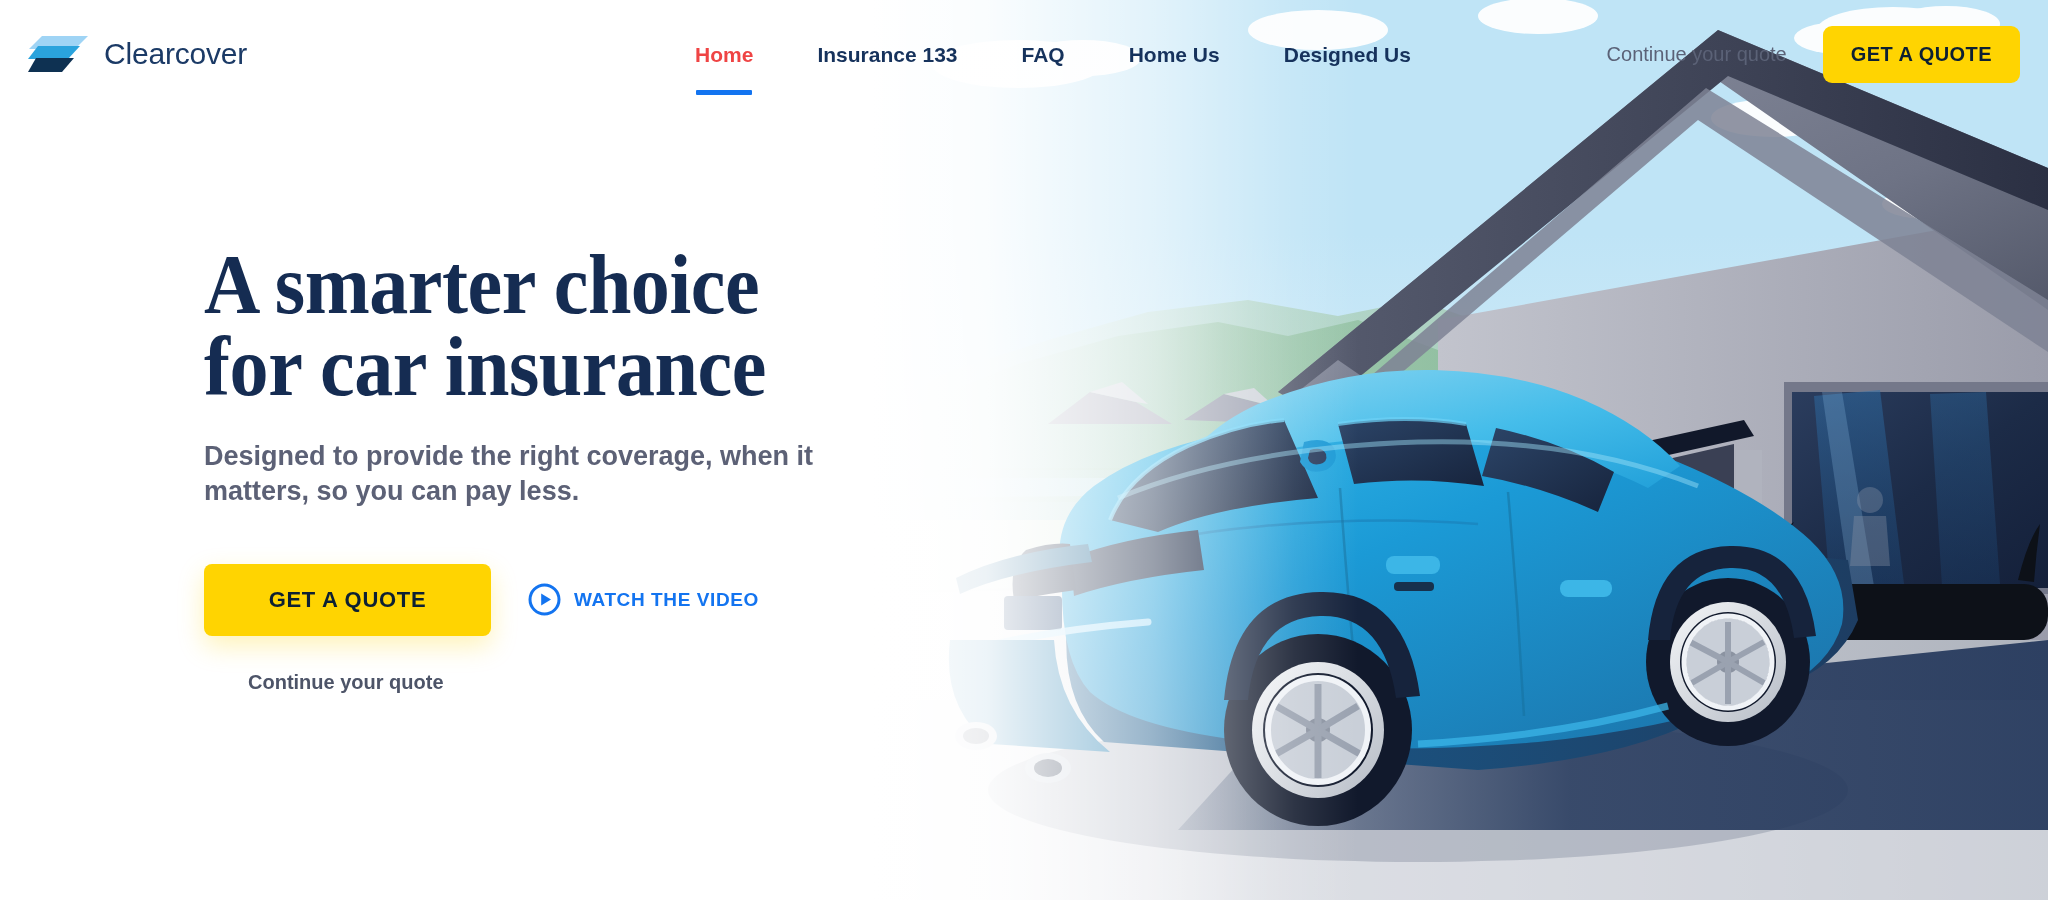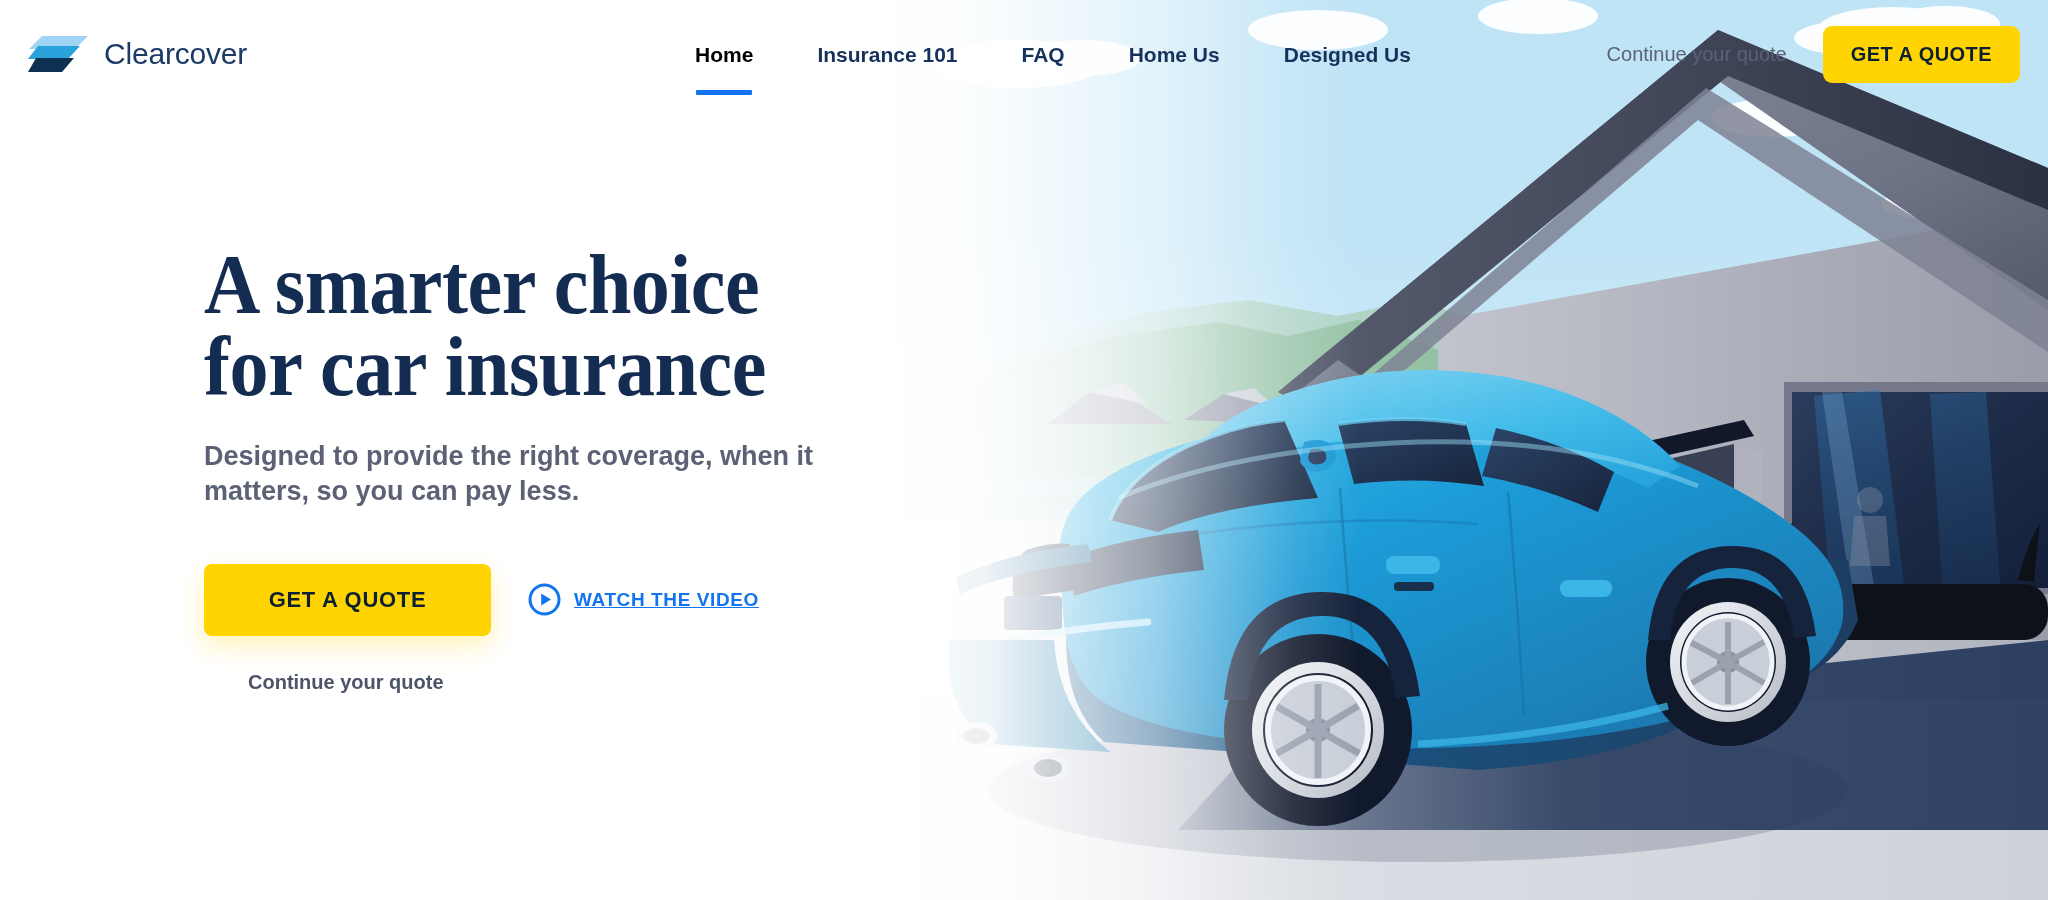--- a/index.html
+++ b/index.html
@@ -33,21 +33,21 @@
     font-family:"Liberation Sans",sans-serif;
   }
 
   .nav{display:flex;align-items:center;gap:0;margin-left:calc(648px - 200px);}
   .nav-item{
     position:relative;font-size:21px;font-weight:700;color:#16325c;
     padding:0 0 0 0;margin-right:64px;cursor:pointer;white-space:nowrap;
     line-height:1;
   }
   .nav-item:last-child{margin-right:0;}
-  .nav-item.active{color:#000000;}
+  .nav-item.active{color:#ef4444;}
   .nav-item.active .nav-underline{
     position:absolute;left:1px;right:1px;top:46px;height:5px;background:#1374f0;border-radius:1px;
   }
 
   .header-right{margin-left:auto;display:flex;align-items:center;gap:0;margin-right:28px;}
   .continue-link{
     font-size:20px;color:#5b6277;cursor:pointer;margin-right:36px;white-space:nowrap;
   }
   .btn-quote-top{
     background:#ffd401;border:none;border-radius:9px;
@@ -73,21 +73,21 @@
   .btn-quote-hero{
     background:#ffd401;border:none;border-radius:8px;width:287px;height:72px;
     display:flex;align-items:center;justify-content:center;
     font-size:22px;font-weight:700;color:#0d2033;letter-spacing:.7px;cursor:pointer;
     font-family:"Liberation Sans",sans-serif;
     box-shadow:0 10px 26px rgba(255,212,1,.28);
   }
   .watch{display:flex;align-items:center;margin-left:37px;cursor:pointer;}
   .play-icon{width:33px;height:33px;flex:0 0 33px;}
   .watch-label{
-    margin-left:13px;font-size:19px;font-weight:700;color:#1374f0;letter-spacing:.6px;white-space:nowrap;text-decoration:underline;
+    margin-left:13px;font-size:19px;font-weight:700;color:#1374f0;letter-spacing:.6px;white-space:nowrap;
   }
   .continue-hero{
     margin-top:35px;margin-left:44px;font-size:20px;font-weight:700;color:#4d5468;cursor:pointer;
     display:inline-block;
   }
 </style>
 </head>
 <body>
 
 <div class="page">
@@ -390,21 +390,21 @@
       </svg>
       <span class="brand-name">Clearcover</span>
     </div>
 
     <nav class="nav">
       <div class="nav-item active">
         <span>Home</span>
         <span class="nav-underline"></span>
       </div>
       <div class="nav-item">
-        <span>Insurance 101</span>
+        <span>Insurance 133</span>
       </div>
       <div class="nav-item">
         <span>FAQ</span>
       </div>
       <div class="nav-item">
         <span>Home Us</span>
       </div>
       <div class="nav-item">
         <span>Designed Us</span>
       </div>

